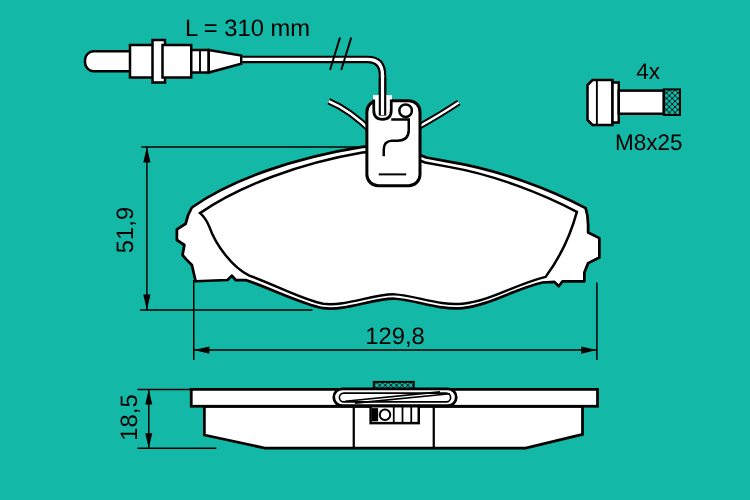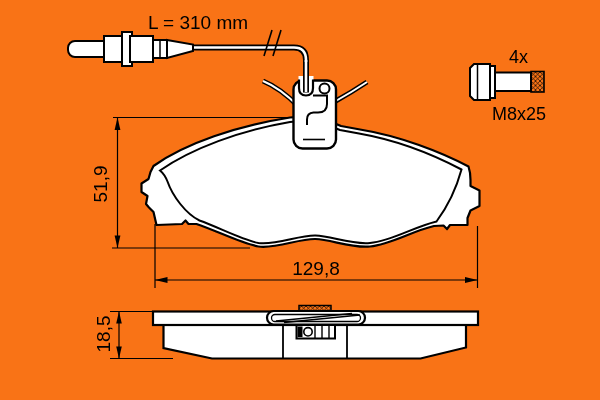--- a/index.html
+++ b/index.html
@@ -1,16 +1,16 @@
 <!DOCTYPE html>
 <html><head>
 <meta charset="utf-8">
 <style>
   html,body{margin:0;padding:0;background:#fff;}
-  .stage{position:relative;width:600px;height:400px;background:#f97316;overflow:hidden;}
+  .stage{position:relative;width:600px;height:400px;background:#14b8a6;overflow:hidden;}
   svg{display:block;}
   text{font-family:"Liberation Sans", sans-serif;fill:#000;}
   .dim-label{font-size:19px;}
   .bolt-label{font-size:18px;}
   .len-label{font-size:19px;}
 </style>
 </head>
 <body>
 
 <div class="stage">

